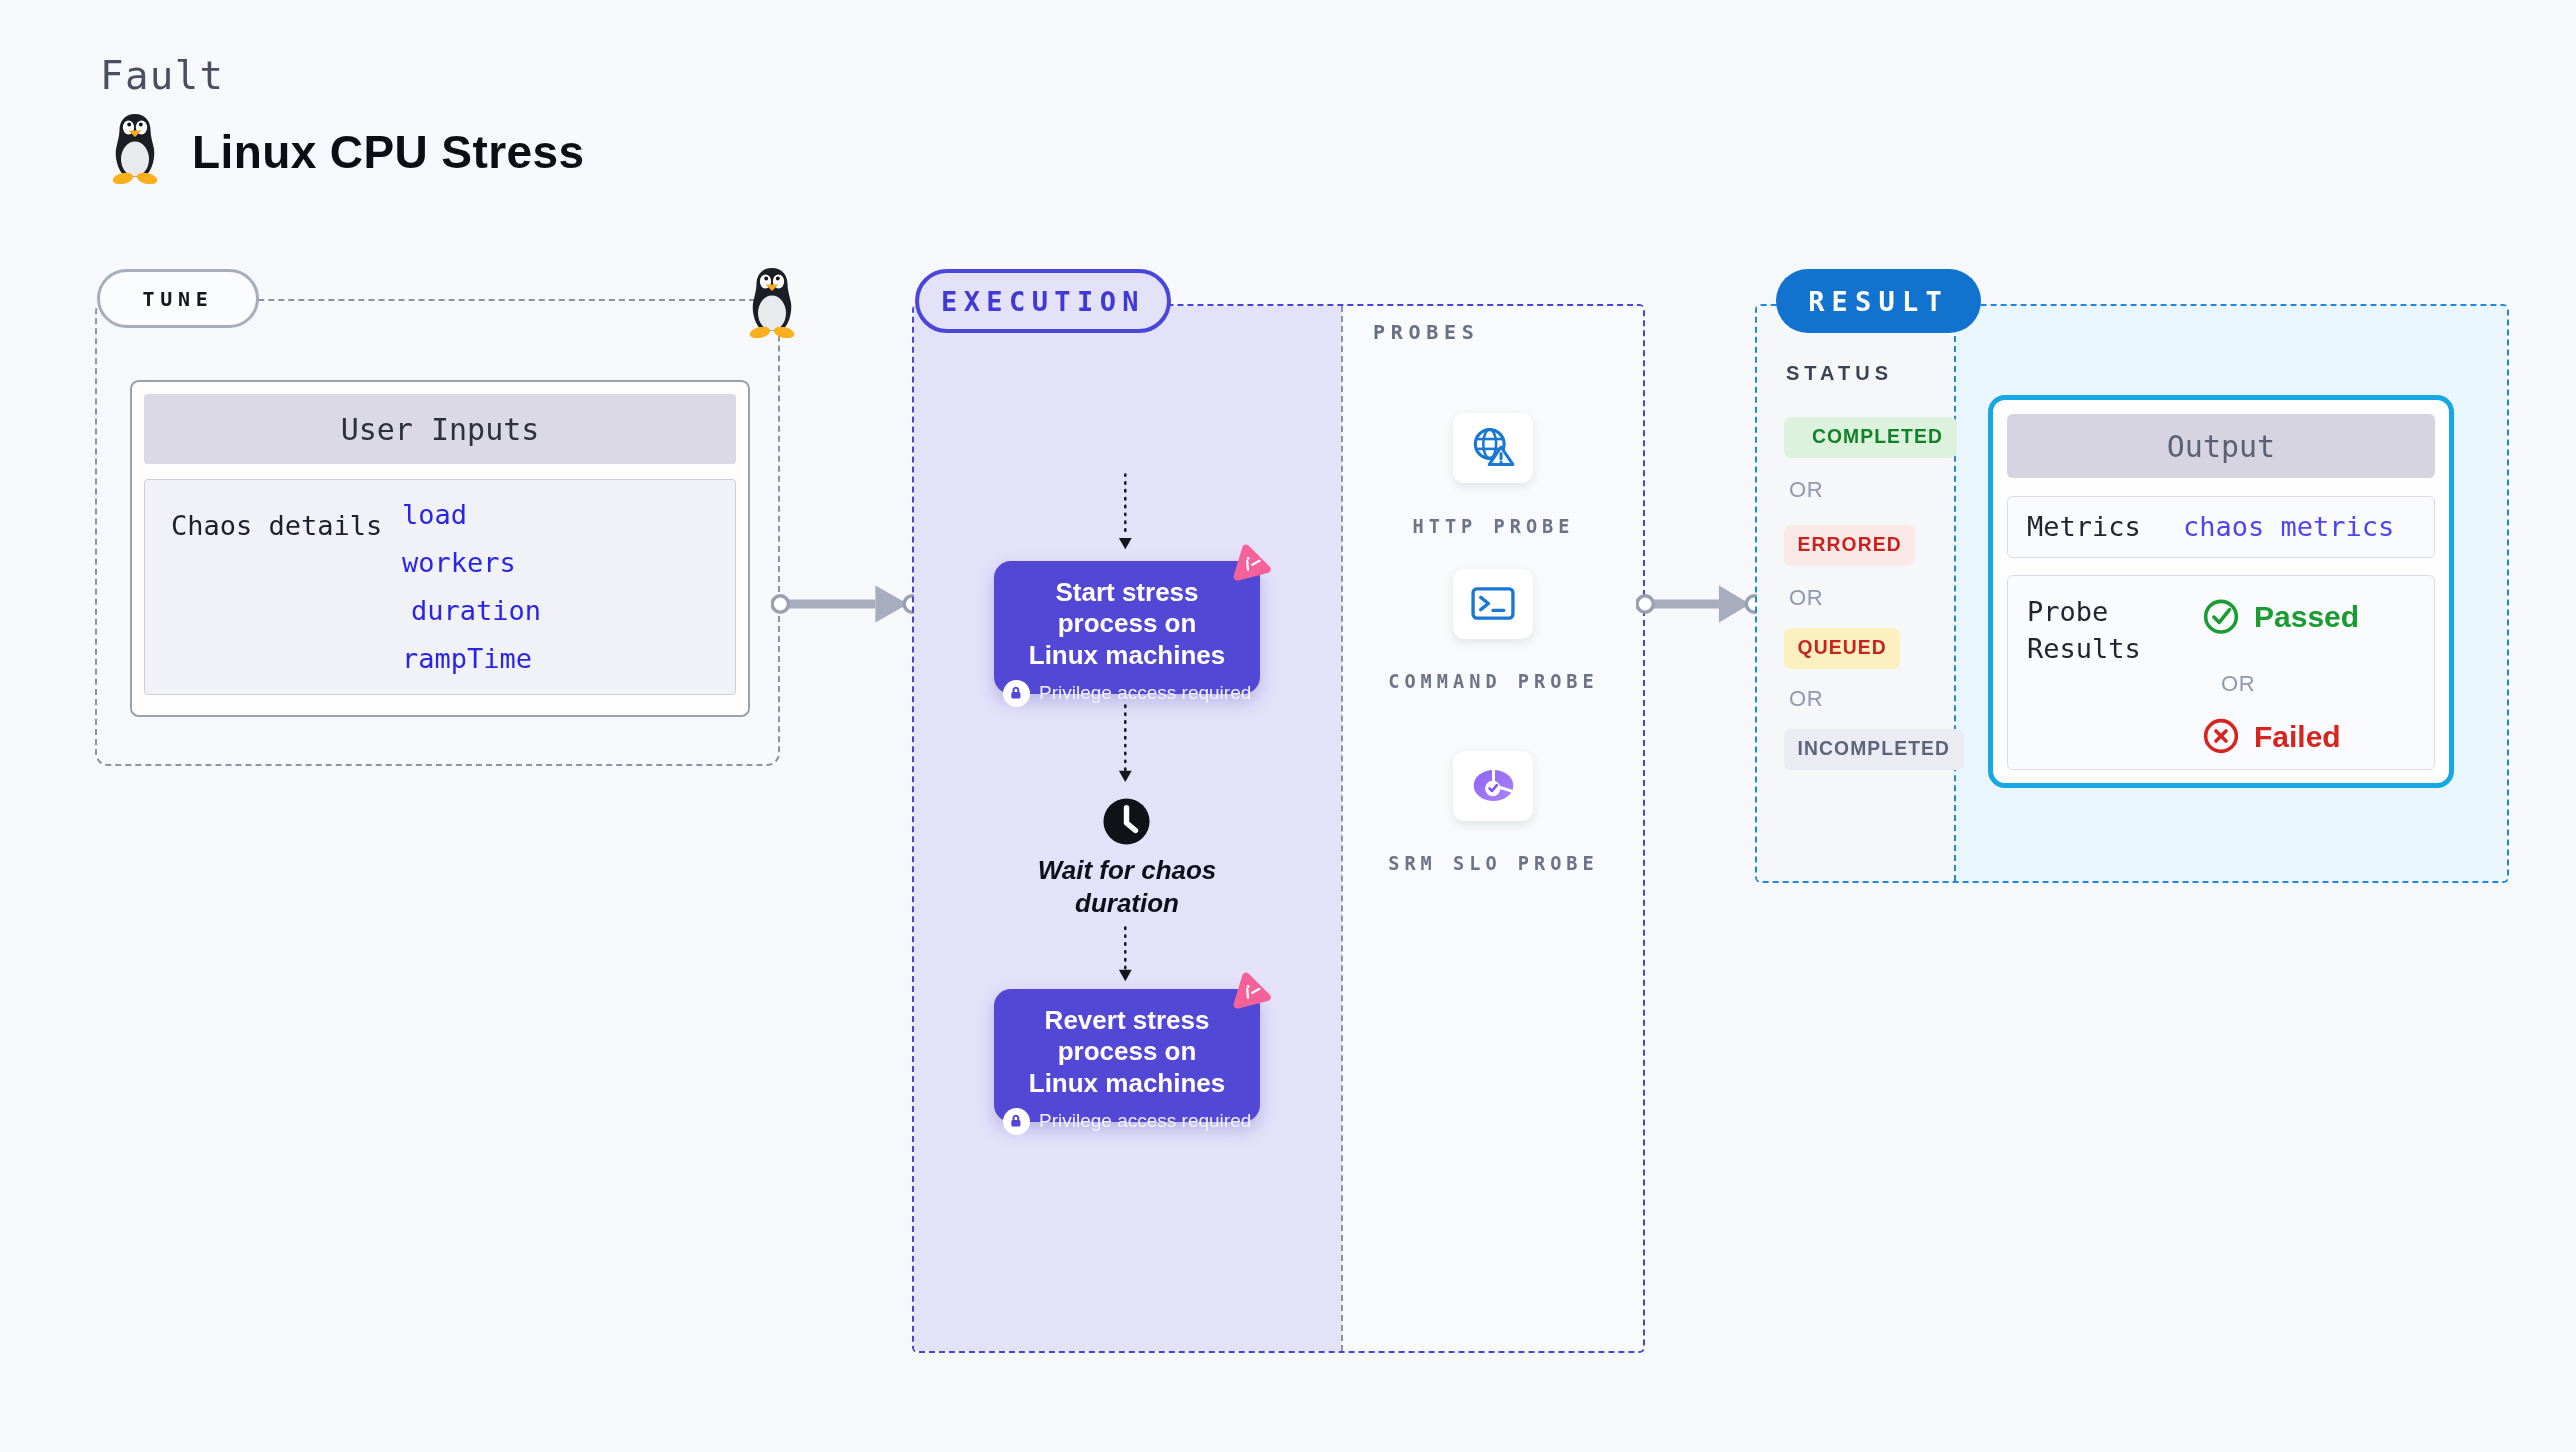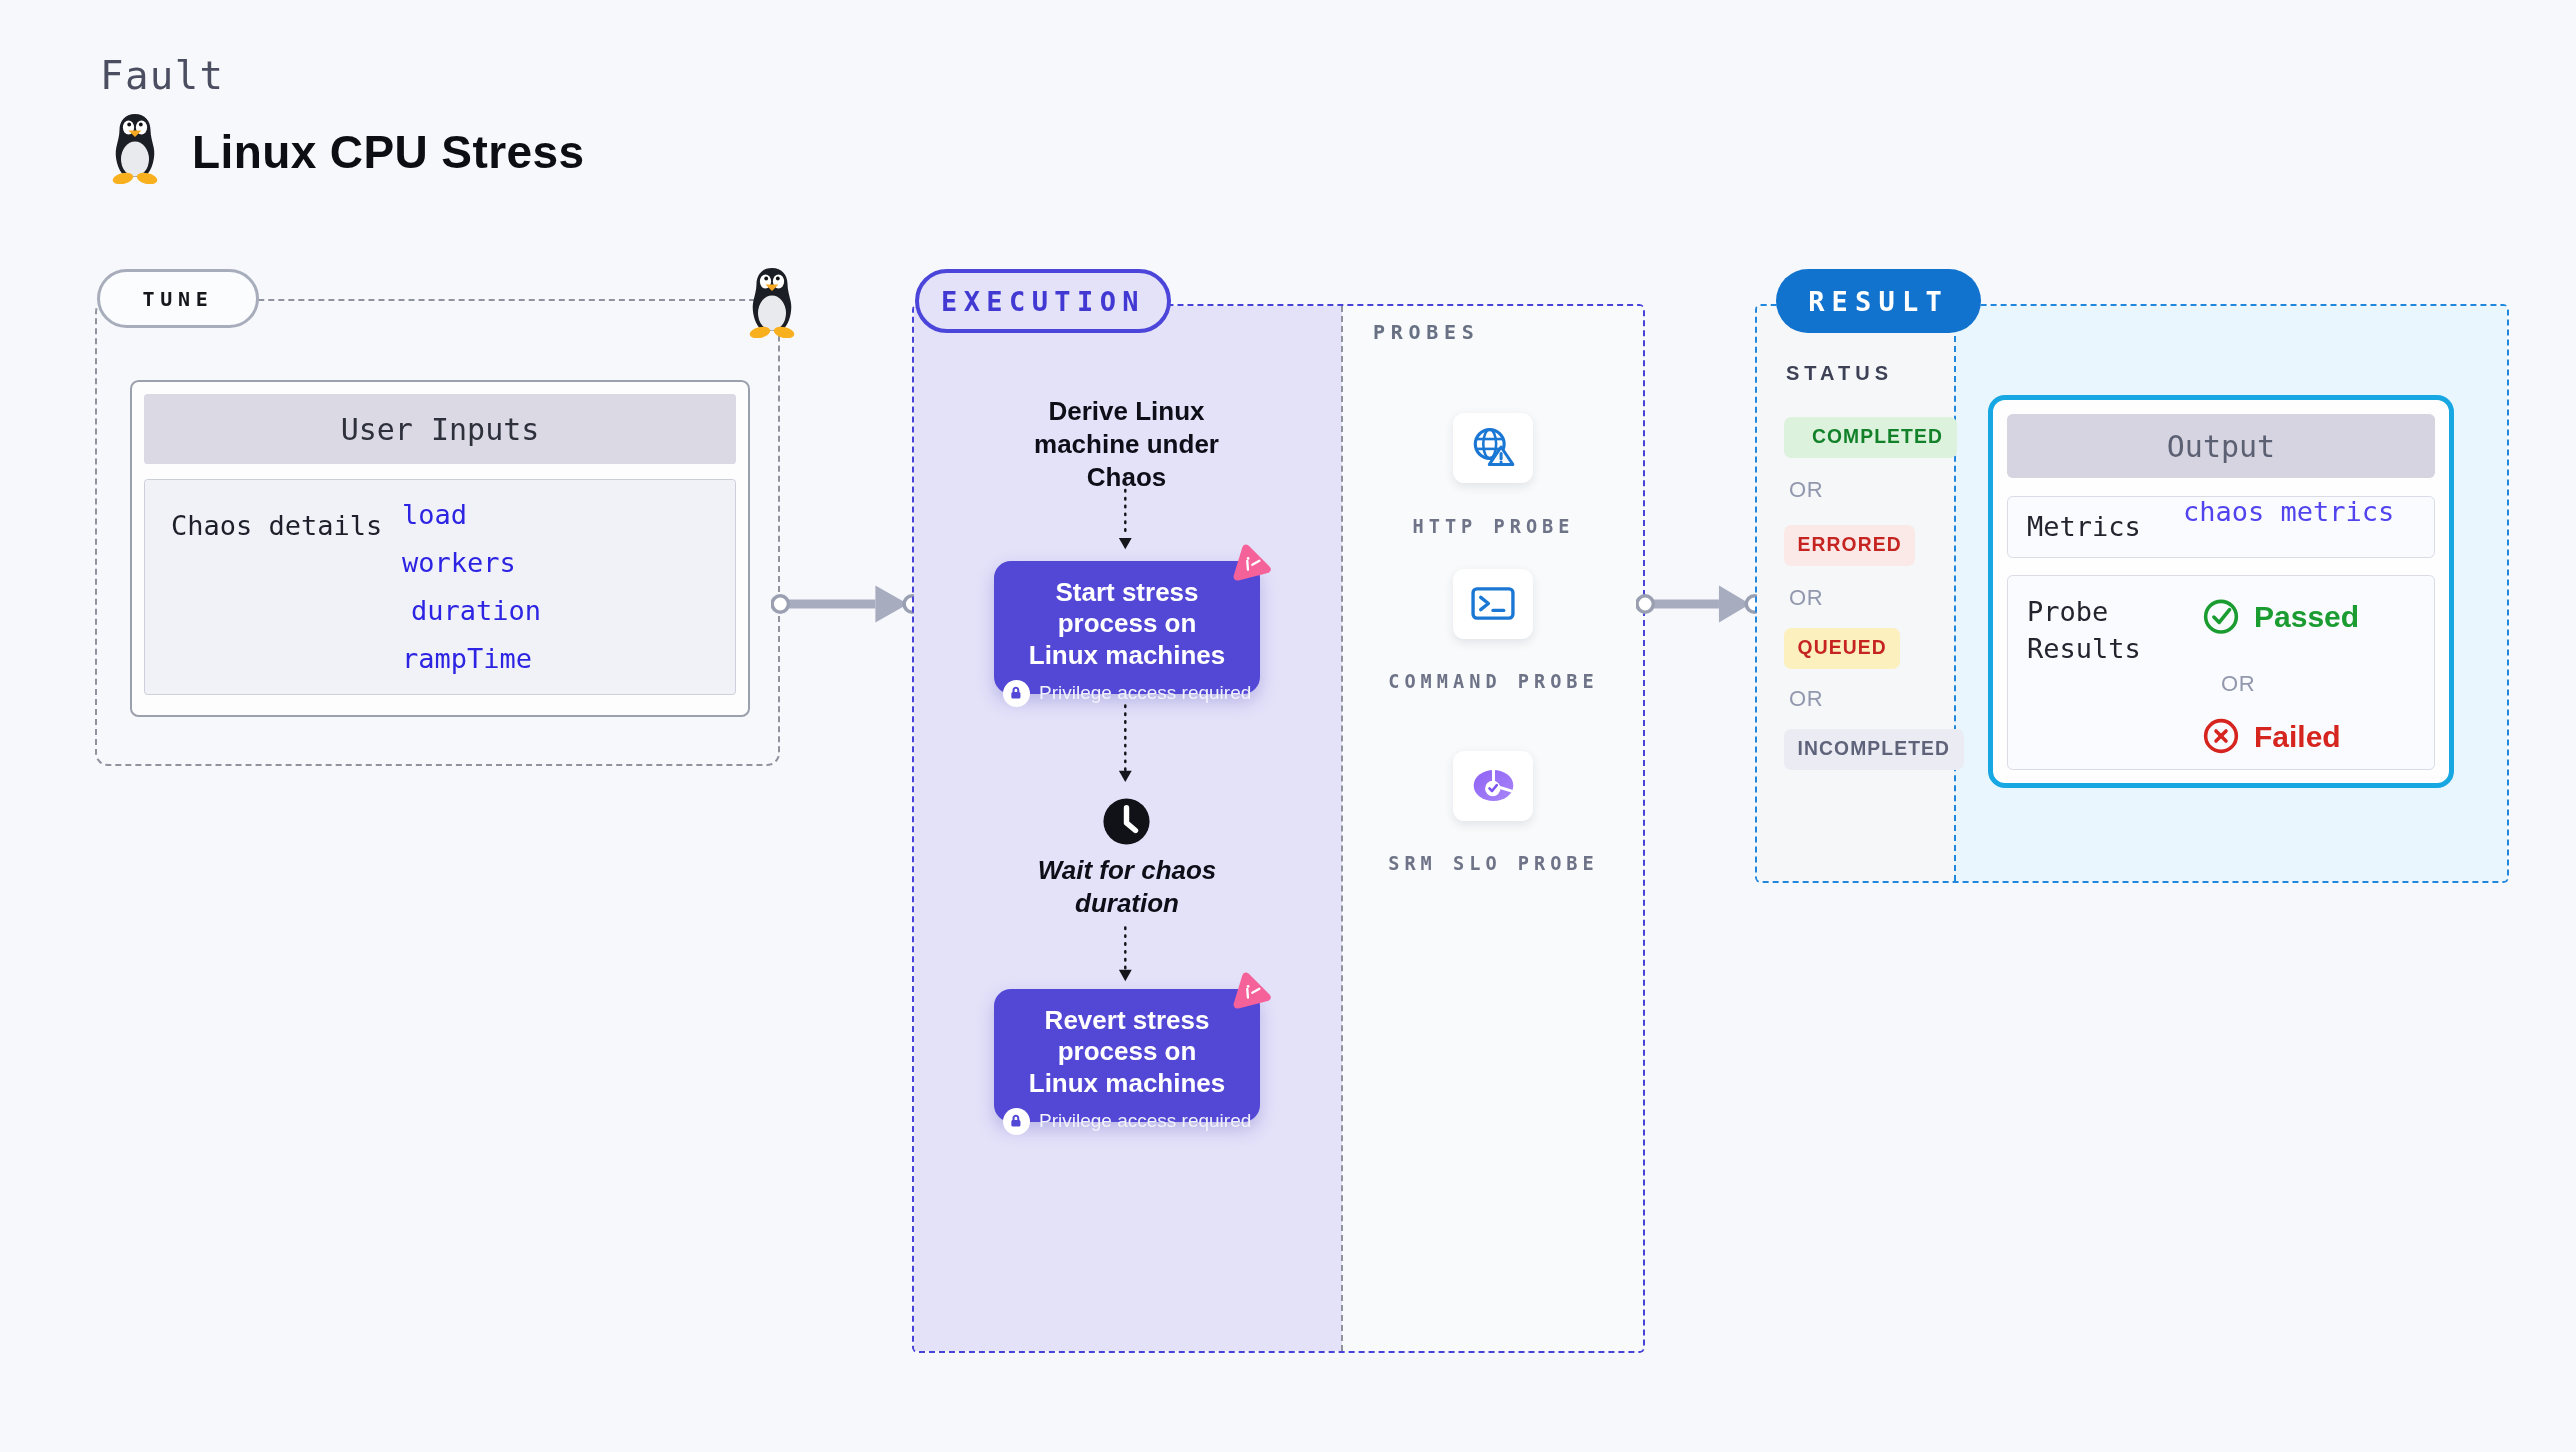--- a/index.html
+++ b/index.html
@@ -125,21 +125,20 @@
     </svg>
   </div>
 
   <div class="abs exec-box" style="left:912px; top:304px; width:733px; height:1049px; overflow:hidden;">
     <div class="fill" style="left:0; width:428px; background:#e4e2f9;"></div>
     <div class="fill" style="left:428px; right:0; background:#f8fafb;"></div>
     <div class="fill" style="left:427px; width:0; border-left:2.1px dashed #8e939e;"></div>
   </div>
   <div class="abs pill mono exec-pill" style="left:915px; top:269px; width:256px; height:64px;">EXECUTION</div>
 
-  <div class="abs sans flow-text" style="left:1001px; top:395px; width:251px;">Derive Linux machine under Chaos</div>
 
   <div class="abs" style="left:1116px; top:473px;">
     <svg width="18.6" height="77" viewBox="0 0 26 108">
       <line x1="13" y1="2" x2="13" y2="90" stroke="#15161c" stroke-width="3.5" stroke-dasharray="2 9" stroke-linecap="round"></line>
       <polygon points="4,91 22,91 13,107" fill="#15161c"></polygon>
     </svg>
   </div>
 
   <div class="abs action-card" style="left:994px; top:561px; width:266px; height:133px;">
     <div class="sans action-title">Start stress process on Linux machines</div>
@@ -281,21 +280,21 @@
   <div class="abs sans or-label" style="left:1789px; top:585px;">OR</div>
   <div class="abs sans badge badge-queued" style="left:1784px; top:628px;">QUEUED</div>
   <div class="abs sans or-label" style="left:1789px; top:686px;">OR</div>
   <div class="abs sans badge badge-incompleted" style="left:1784px; top:729px;">INCOMPLETED</div>
 
   <div class="abs output-panel" style="left:1988px; top:395px; width:466px; height:393px;"></div>
   <div class="abs mono output-header" style="left:2007px; top:414px; width:428px; height:64px;">Output</div>
 
   <div class="abs output-row" style="left:2007px; top:496px; width:428px; height:62px;"></div>
   <div class="abs mono metrics-label" style="left:2027px; top:511px;">Metrics</div>
-  <div class="abs mono metrics-value" style="left:2183px; top:496px;text-align:center;">chaos metrics</div>
+  <div class="abs mono metrics-value" style="left:2183px; top:511px;text-align:center;">chaos metrics</div>
 
   <div class="abs output-row" style="left:2007px; top:575px; width:428px; height:195px;"></div>
   <div class="abs mono probe-results-label" style="left:2027px; top:593px; width:143px;">Probe Results</div>
 
   <div class="abs pf-row" style="left:2201px; top:596px;">
     <span>
       <svg width="40" height="40" viewBox="0 0 56 56">
         <circle cx="28" cy="29" r="21.5" stroke="#1b9c31" stroke-width="5" fill="none"></circle>
         <path d="M18 29.5 L25.5 37 L40 19" stroke="#1b9c31" stroke-width="5" fill="none" stroke-linecap="round" stroke-linejoin="round"></path>
       </svg>

